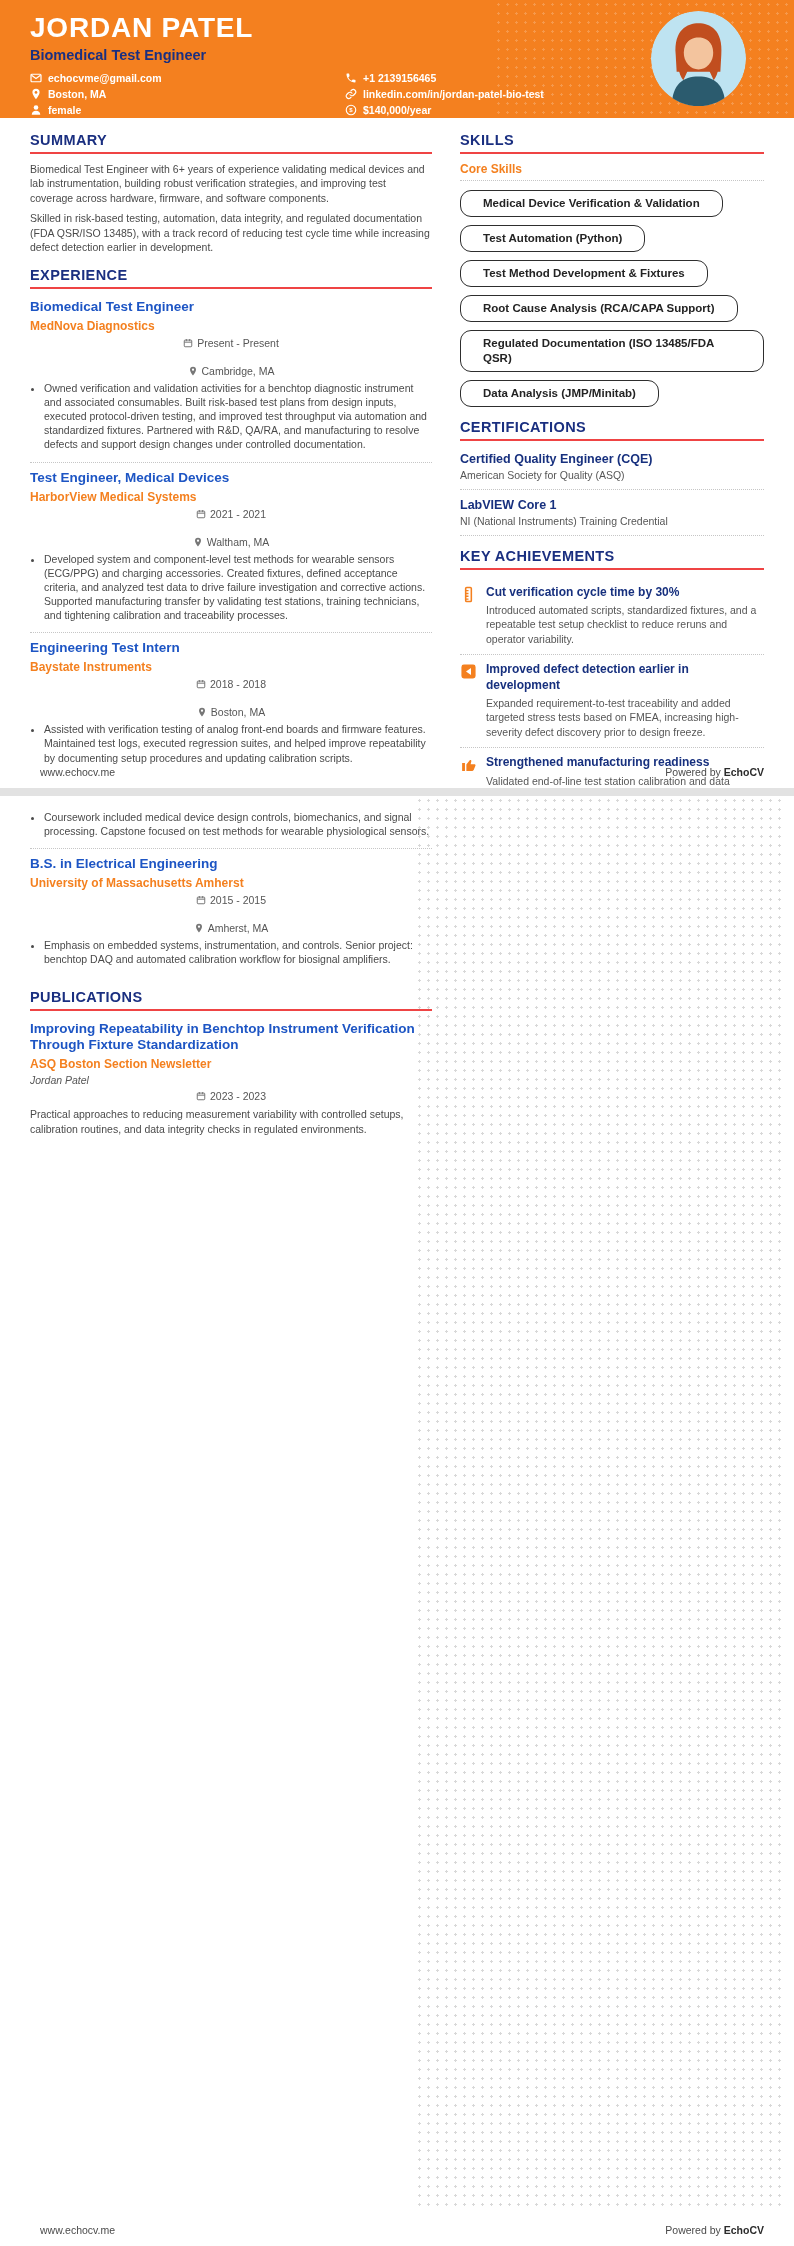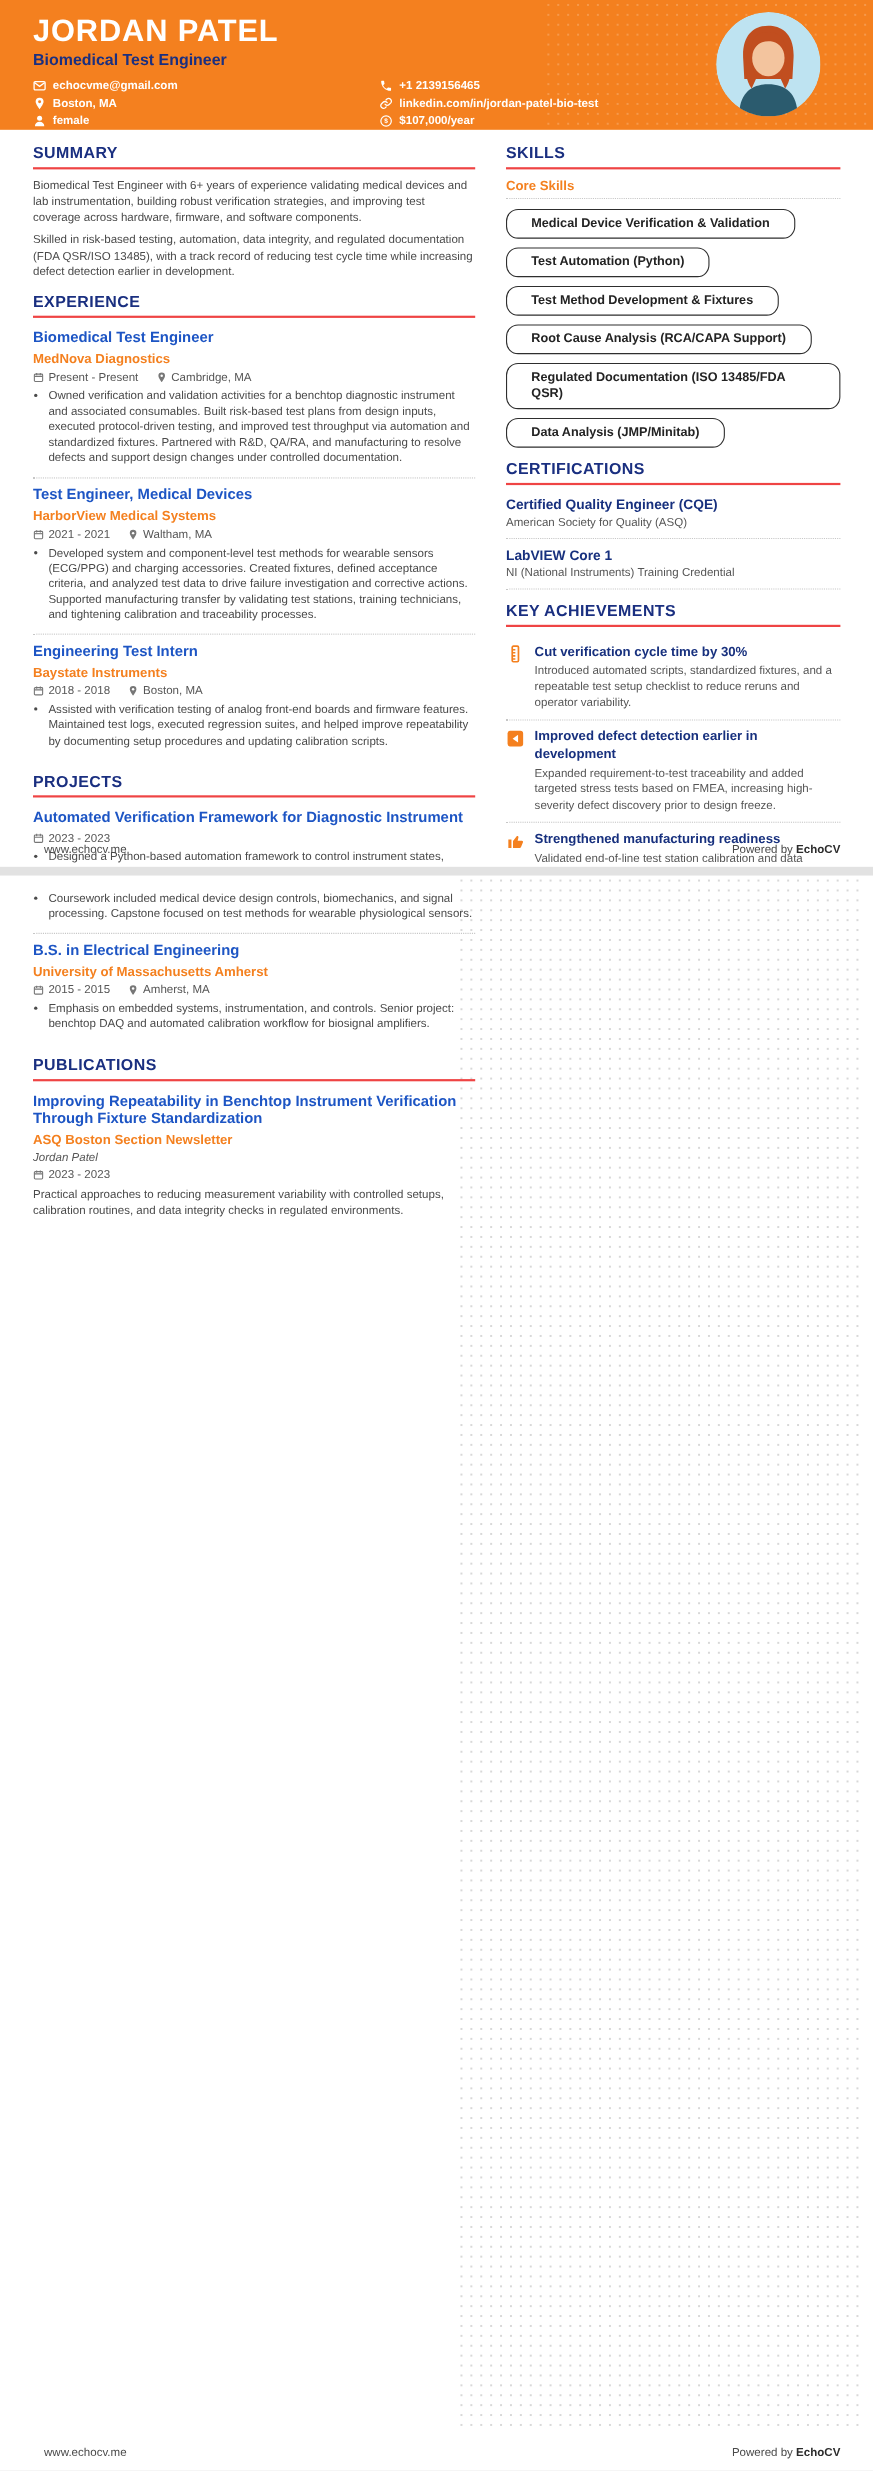--- a/index.html
+++ b/index.html
@@ -36,21 +36,21 @@
   .sec-h { font-size:14.5px; font-weight:700; color:#1A2F80; letter-spacing:0.4px;
     border-bottom:2px solid #ef4444; padding-bottom:4px; margin:12px 0 8px; }
   .sec-h.first { margin-top:4px; }
 
   .summary-text p { font-size:10.5px; color:#4a4a4a; line-height:1.38; margin-bottom:6px; }
 
   .entry { padding:2px 0 8px; border-bottom:1px dotted #c6c6c6; margin-bottom:5px; }
   .entry.last { border-bottom:none; margin-bottom:2px; }
   .job-title { font-size:13.5px; font-weight:600; color:#1D55C4; line-height:1.25; }
   .company { font-size:12px; font-weight:700; color:#F4801F; margin-top:3px; }
-  .meta { display:flex; gap:16px; font-size:10.5px; color:#565656; margin-top:4px; align-items:center; }
+  .meta { display:flex; gap:16px; font-size:10.5px; color:#565656; margin-top:4px; align-items:center;flex-direction:column; }
   .meta-item { display:flex; gap:4px; align-items:center; }
   .micon { width:10px; height:10px; display:inline-flex; flex:0 0 10px; }
   ul.bullets { margin-top:4px; padding-left:14px; list-style:disc outside; }
   ul.bullets li { font-size:10.5px; color:#4a4a4a; line-height:1.35; margin-bottom:2px; }
 
   .group-label { font-size:12px; font-weight:700; color:#F4801F; padding-bottom:4px;
     border-bottom:1px dotted #c6c6c6; margin-bottom:9px; }
   .skill-tag { display:block; width:fit-content; max-width:100%; border:1.4px solid #2e2e2e;
     border-radius:11px; padding:5px 22px; font-size:11.5px; font-weight:700; color:#232323;
     margin-bottom:8px; line-height:1.3; }
@@ -137,21 +137,21 @@
           </span>
           <span>linkedin.com/in/jordan-patel-bio-test</span>
         </div>
         <div class="contact">
           <span class="cicon">
             <svg viewBox="0 0 24 24" width="12" height="12">
                 <circle cx="12" cy="12" r="9.5" fill="none" stroke="#fff" stroke-width="2.2"></circle>
                 <text x="12" y="16.2" font-size="12" fill="#fff" text-anchor="middle" font-weight="bold" font-family="Liberation Sans, sans-serif">$</text>
               </svg>
           </span>
-          <span>$107,000/year</span>
+          <span>$140,000/year</span>
         </div>
       </div>
     </div>
 
     <div class="avatar">
       <svg viewBox="0 0 100 100" width="95" height="95">
         <circle cx="50" cy="50" r="50" fill="#BEE3F1"></circle>
         <path d="M26 46 C24 20 38 13 50 13 C62 13 76 20 74 46 L73 64 L27 64 Z" fill="#C14E1F"></path>
         <path d="M22 100 C22 77 34 69 50 69 C66 69 78 77 78 100 Z" fill="#2B5B6E"></path>
         <ellipse cx="50" cy="44" rx="15.5" ry="17.5" fill="#F3C49E"></ellipse>

